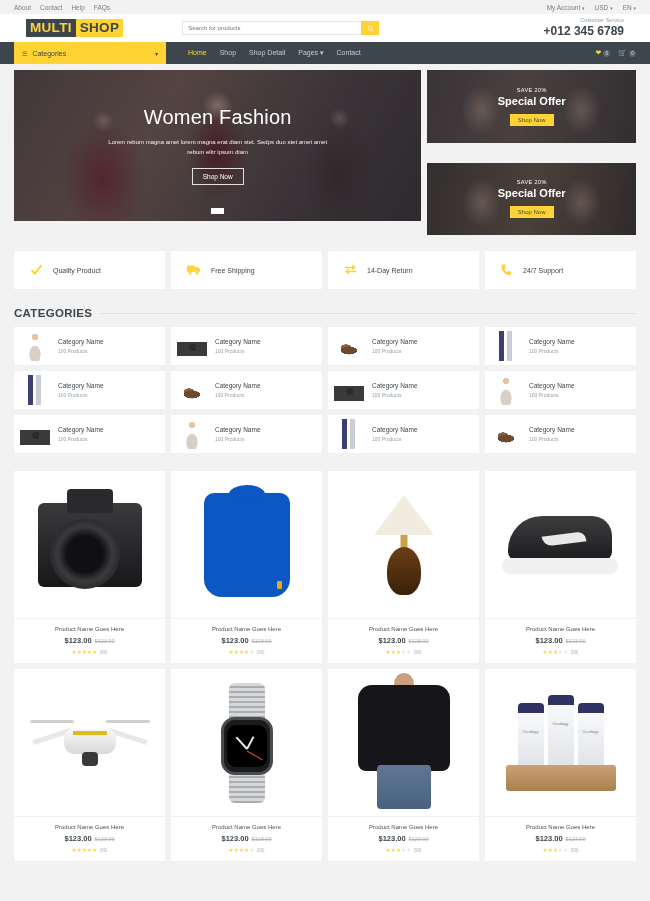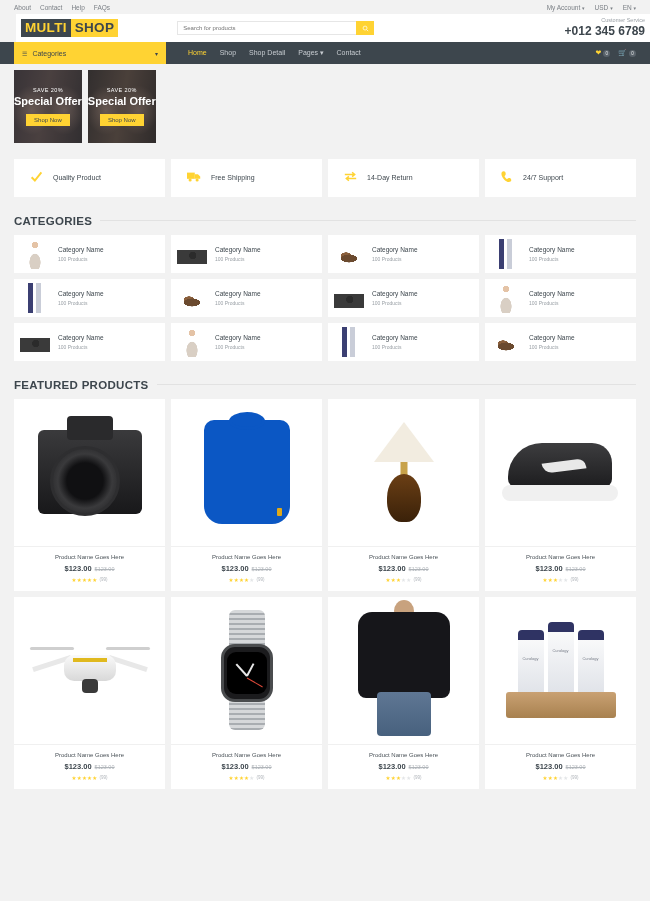--- a/index.html
+++ b/index.html
@@ -20,21 +20,21 @@
   }
   .topbar .links { display: flex; gap: 9px; }
   .topbar .links a { color: #7a7f85; text-decoration: none; }
   .topbar .right { margin-left: auto; display: flex; gap: 10px; }
   .topbar .right .drop { color: #7a7f85; }
   .caret { font-size: 5px; }
 
   
   .header {
     background: #fff; height: 28px;
-    display: flex; align-items: center; padding: 0 5px; margin-left: 16px;
+    display: flex; align-items: center; padding: 0 26px;
   }
   .logo { display: flex; font-size: 13.5px; font-weight: 700; letter-spacing: .3px; }
   .logo .a { background: #3d464d; color: #ffd333; padding: 1px 4px 2px; }
   .logo .b { background: #ffd333; color: #3d464d; padding: 1px 4px 2px; }
   .searchwrap { margin-left: 59px; display: flex; width: 197px; height: 14px; }
   .searchwrap input {
     flex: 1; border: 1px solid #e6e6e6; border-right: none;
     font-size: 6px; padding: 0 5px; color: #9aa0a6;
     font-family: "Liberation Sans", sans-serif; outline: none;
   }
@@ -90,21 +90,21 @@
   }
   .slide h1 { font-size: 20px; font-weight: 400; letter-spacing: .2px; }
   .slide p { font-size: 6px; line-height: 1.7; margin-top: 8px; width: 235px; opacity: .93; }
   .slide .btn {
     margin-top: 11px; border: 1px solid rgba(255,255,255,.85); color: #fff;
     font-size: 6.5px; padding: 4px 10px;
   }
   .dots { position: absolute; bottom: 7px; left: 0; right: 0; display: flex; justify-content: center; }
   .dot { width: 13px; height: 6px; background: #fff; }
 
-  .offercol { display: flex; flex-direction: row; gap: 6px; width: 212px; }
+  .offercol { display: flex; flex-direction: column; gap: 20px; width: 212px; }
   .offer {
     height: 72.5px; position: relative; overflow: hidden;
     display: flex; flex-direction: column; align-items: center; justify-content: center;
   }
   .offer.one { background: linear-gradient(100deg,#4a4348,#6a5a58 45%,#3e3a3c); }
   .offer.two { background: linear-gradient(100deg,#3f3a38,#6b5a4e 50%,#3a3432); }
   .offer .faces {
     position: absolute; inset: 0;
     background:
       radial-gradient(ellipse 30px 38px at 26% 55%, rgba(215,180,160,.55), transparent 65%),
@@ -344,20 +344,32 @@
         <span class="badge">0</span>
       </span>
       <span class="ic">
         <span class="glyph">🛒</span>
         <span class="badge">0</span>
       </span>
     </div>
   </div>
 
   <div class="hero">
+    <div class="slide">
+      <div class="figs"></div>
+      <div class="shade"></div>
+      <div class="inner">
+        <h1>Women Fashion</h1>
+        <p>Lorem rebum magna amet lorem magna erat diam stet. Sedps duo stet amet amet rebum elitr ipsum diam</p>
+        <div class="btn">Shop Now</div>
+      </div>
+      <div class="dots">
+        <span class="dot"></span>
+      </div>
+    </div>
     <div class="offercol">
       <div class="offer one">
         <div class="faces"></div>
         <div class="shade"></div>
         <div class="oc">
           <div class="save">SAVE 20%</div>
           <div class="ttl">Special Offer</div>
           <div class="obtn">Shop Now</div>
         </div>
       </div>
@@ -491,24 +503,20 @@
      <div class="catthumb t-shoe"></div>
      <div class="cattxt">
        <div class="cn">Category Name</div>
        <div class="cp">100 Products</div>
      </div>
    </div>
       </div>
   </div>
 
   <div class="sect">
-    <div class="sect-head">
-      <h2>FEATURED PRODUCTS</h2>
-      <div class="rule"></div>
-    </div>
     <div class="prodgrid" id="prodgrid">
         <div class="prod">
      <div class="prodimg">
             <div class="a-camera"></div>
           </div>
      <div class="prodinfo">
        <div class="pname">Product Name Goes Here</div>
        <div class="pprice">$123.00<span class="old">$123.00</span></div>
        <div class="prate">
               <span class="star ">★</span>

